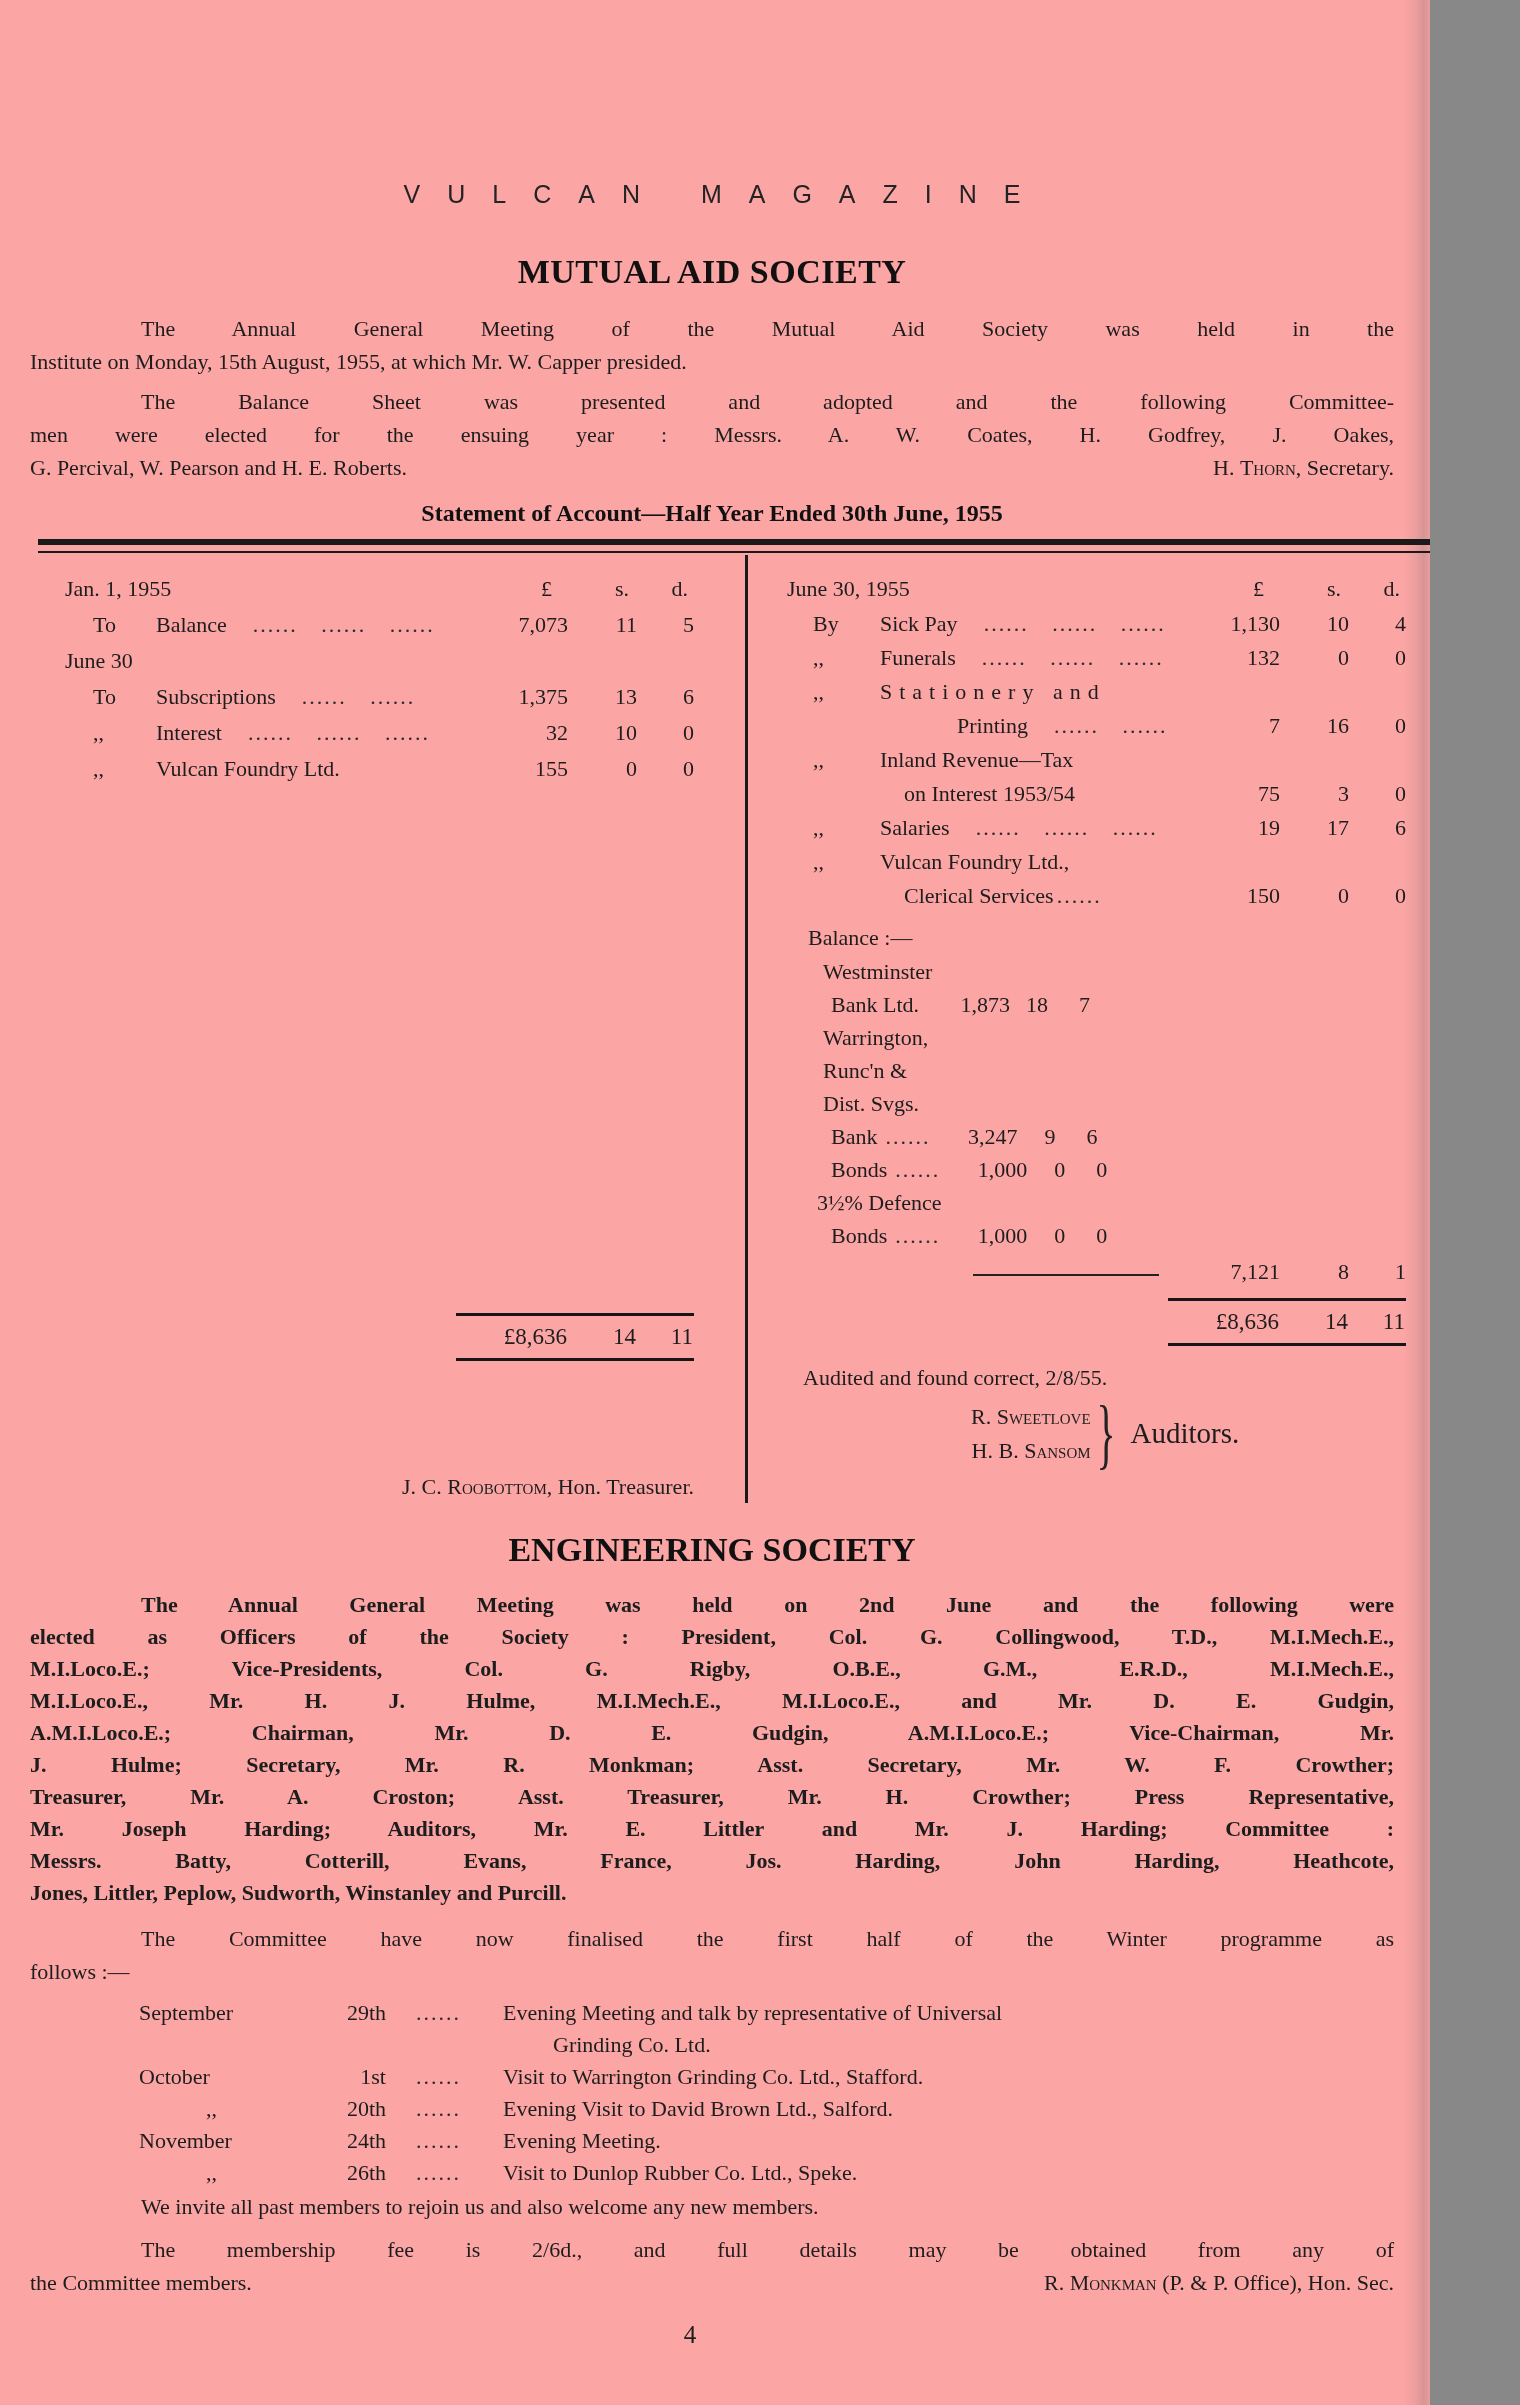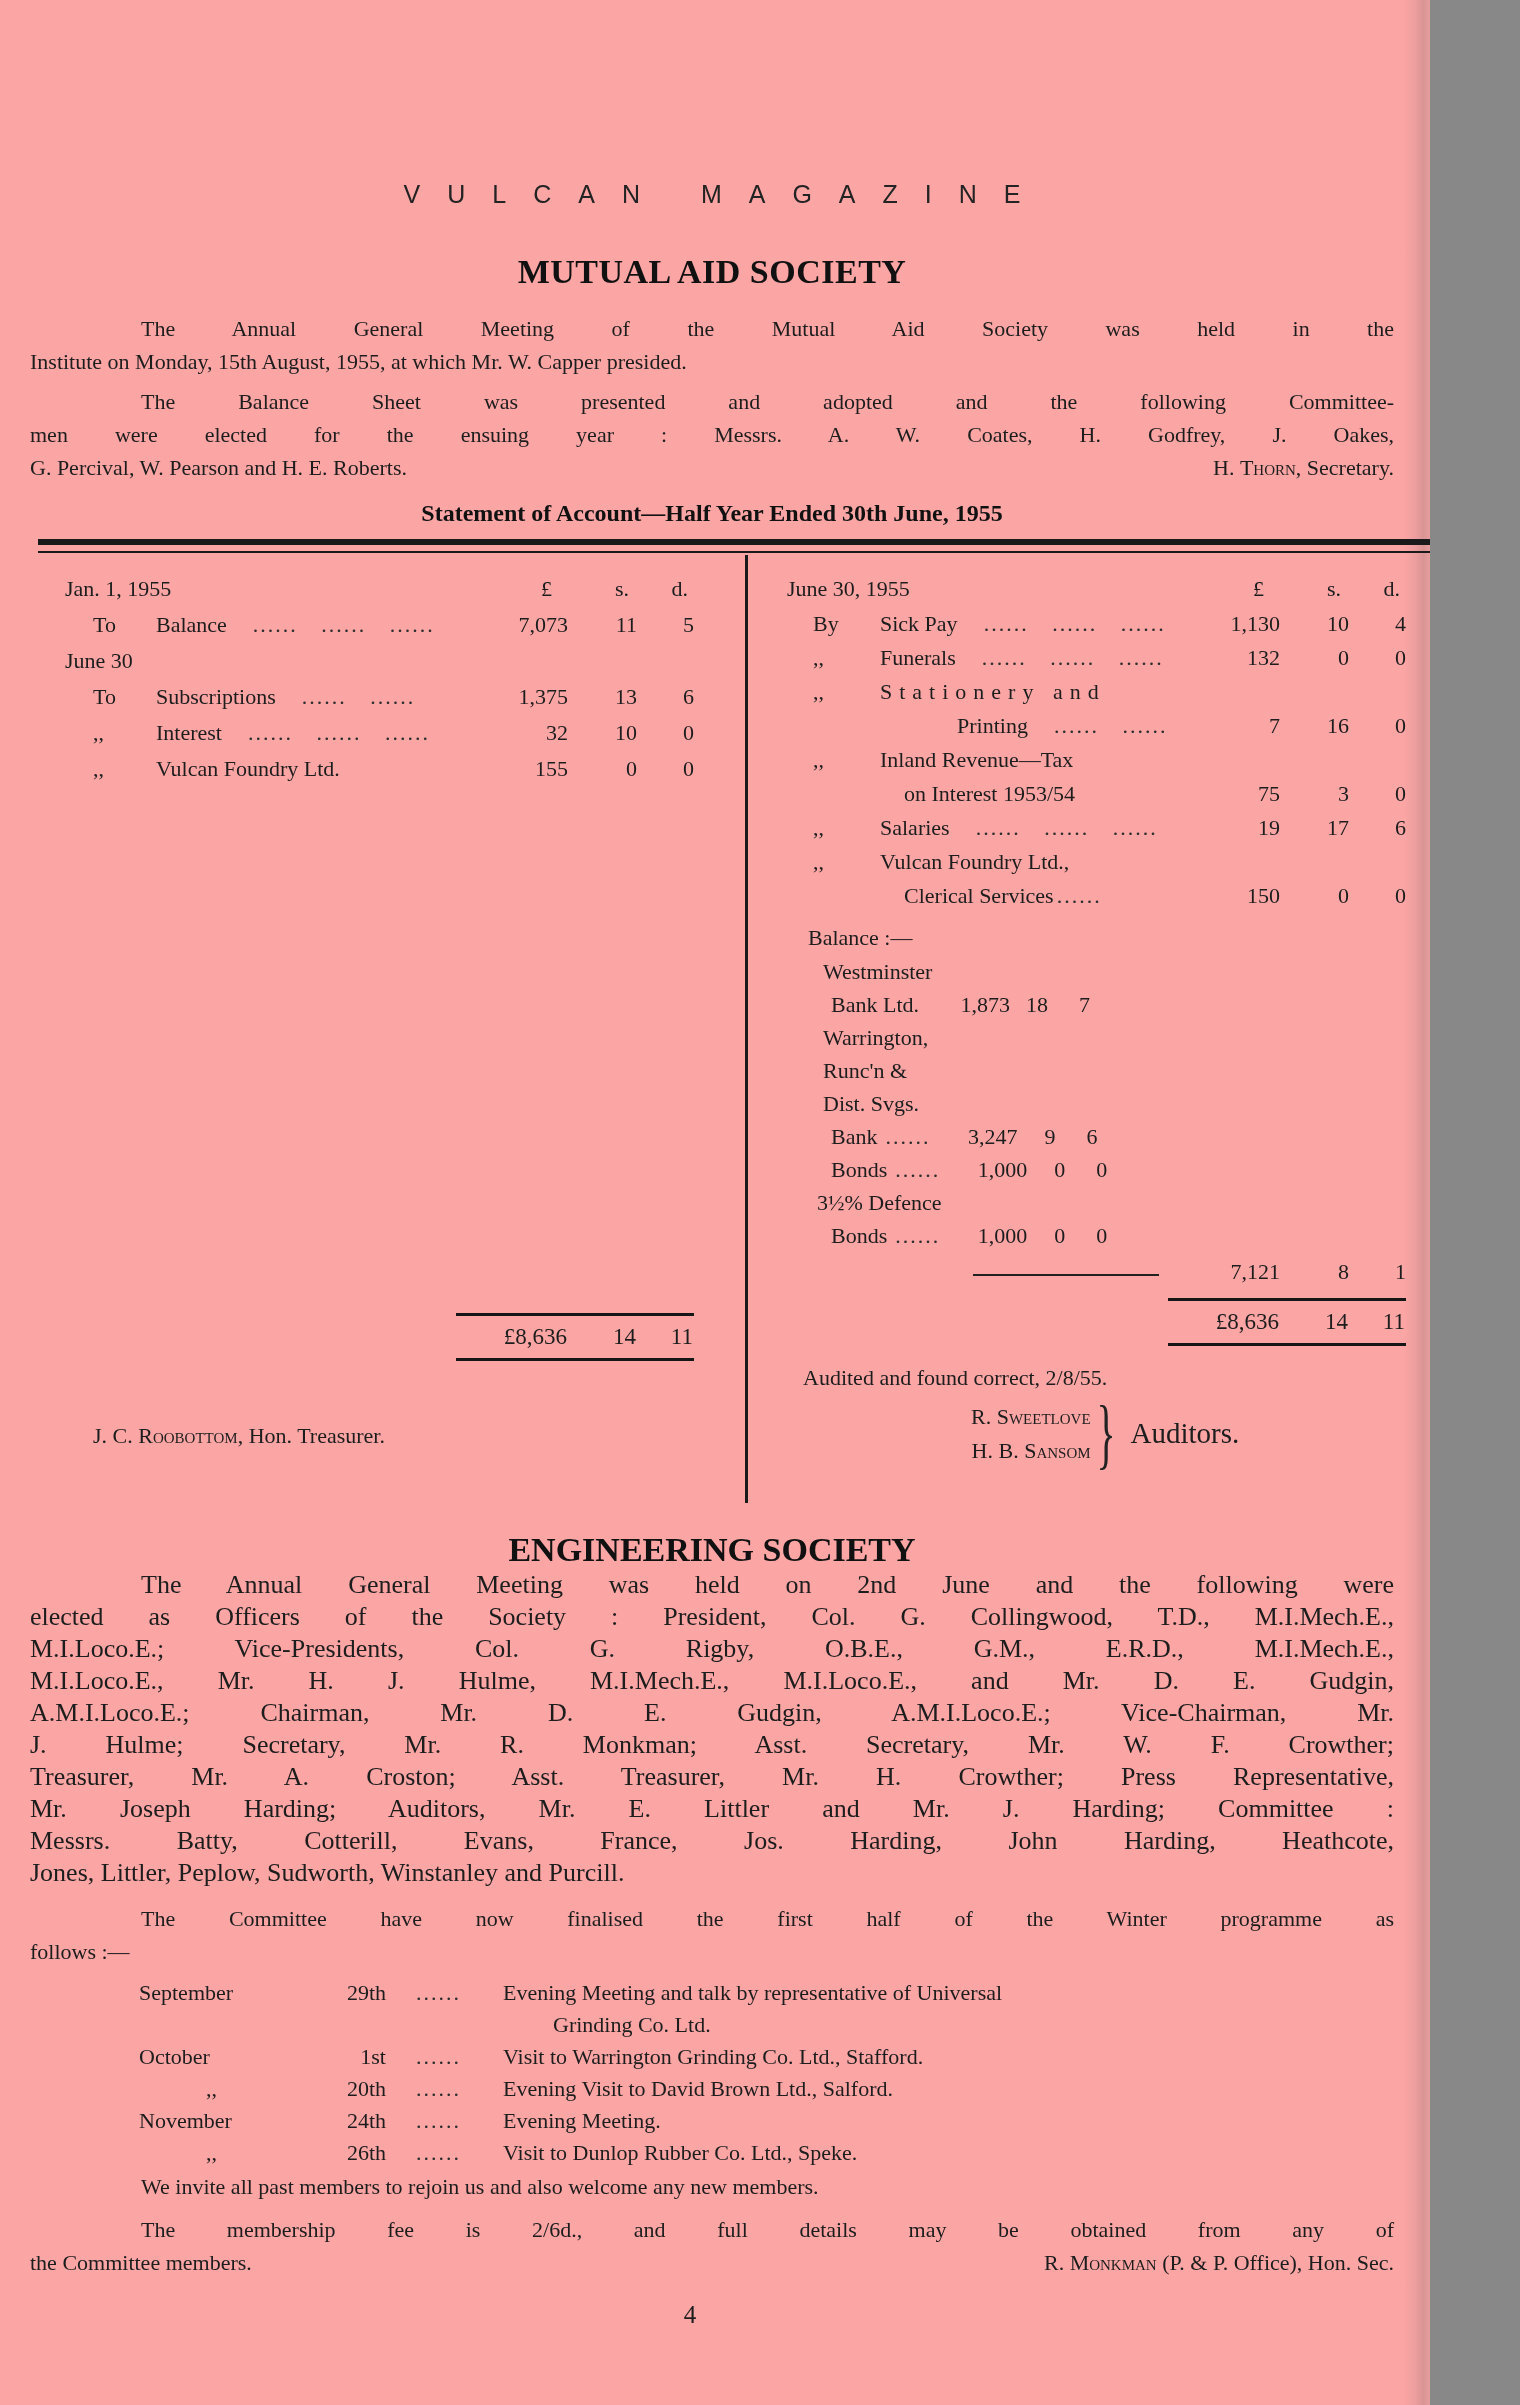--- a/index.html
+++ b/index.html
@@ -56,29 +56,29 @@
   .b-l{width:87px;text-align:right;flex:none;}
   .b-s{width:38px;text-align:right;flex:none;}
   .b-d{width:42px;text-align:right;flex:none;}
   .bal-dots{margin-left:8px;letter-spacing:2px;color:#2e2e2e;}
   .subtotal{display:flex;line-height:36px;align-items:baseline;margin-top:2px;}
   .subdash{width:186px;border-top:2px solid #222;align-self:center;margin-left:auto;margin-right:10px;margin-top:6px;}
   .total-block{width:238px;margin-left:auto;border-top:3px solid #161616;border-bottom:3px solid #161616;}
   .total-line{display:flex;line-height:42px;align-items:baseline;font-size:23px;}
   .col-l .total-block{margin-top:526px;}
   .col-r .total-block{margin-top:8px;}
-  .treasurer{margin-top:58px;line-height:34px;}
+  .treasurer{margin-top:109px;line-height:34px;text-align:right;}
   .audited{margin-top:15px;margin-left:16px;line-height:34px;}
   .auditors{display:flex;align-items:center;margin-left:184px;margin-top:4px;}
   .aud-names{display:flex;flex-direction:column;align-items:flex-end;line-height:34px;}
   .brace{font-size:79px;font-weight:300;line-height:69px;transform:scaleX(.5);color:#222;margin-left:-4px;}
   .aud-label{margin-left:6px;font-size:29px;}
   
   .eng-title{margin-top:14px;text-align:center;font-size:34px;font-weight:bold;color:#111;}
-  .officers{line-height:32px;font-size:26px;}
+  .officers{margin-top:20px;line-height:32px;font-size:22px;font-weight:bold;}
   .committee{margin-top:13px;line-height:33px;font-size:22px;}
   .schedule{margin-top:9px;margin-left:109px;width:1255px;line-height:32px;font-size:22px;}
   .srow{display:flex;align-items:baseline;}
   .s-month{width:176px;flex:none;}
   .s-month.ditto{box-sizing:border-box;padding-left:67px;}
   .s-day{width:71px;flex:none;text-align:right;}
   .s-dots{width:61px;flex:none;margin-left:30px;letter-spacing:2px;color:#2e2e2e;}
   .s-desc{flex:1;margin-left:26px;}
   .s-cont{padding-left:414px;}
   .invite{margin-top:1px;line-height:33px;font-size:22px;padding-left:111px;}

